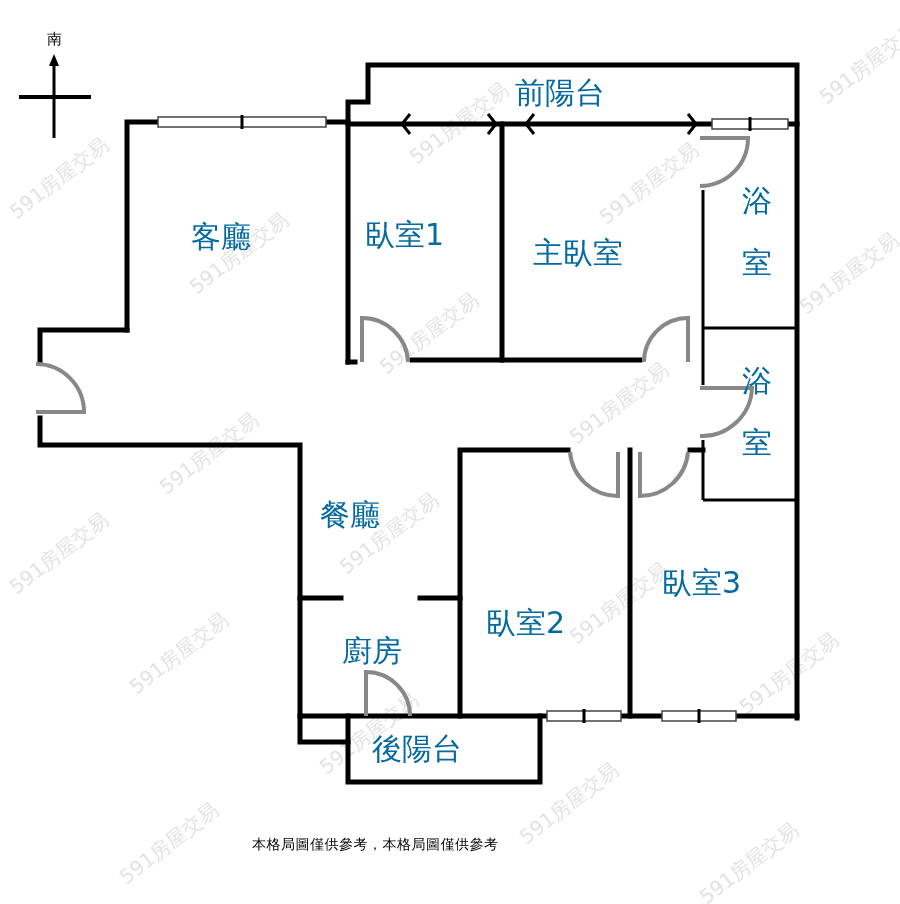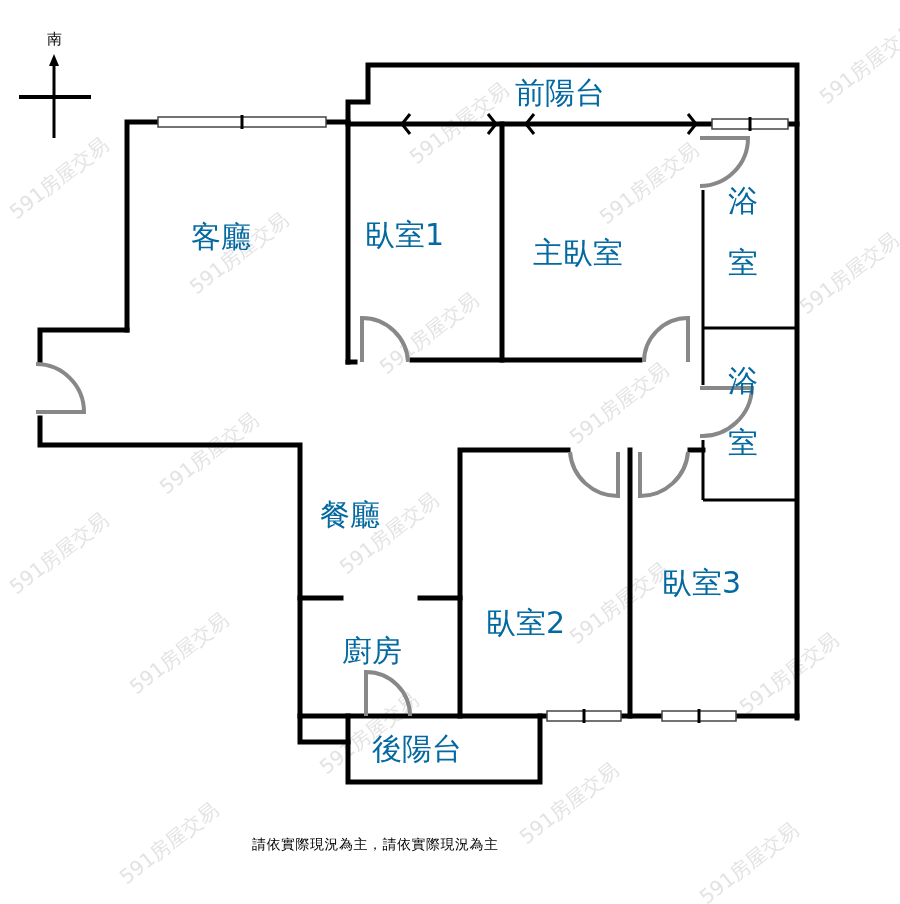--- a/index.html
+++ b/index.html
@@ -5,21 +5,21 @@
     html, body { margin: 0; padding: 0; background: #ffffff; }
     body { width: 900px; height: 904px; position: relative; overflow: hidden;
            font-family: "DejaVu Sans", "Liberation Sans", sans-serif; }
     #plan { position: absolute; left: 0; top: 0; }
     .wall { stroke: #000; stroke-width: 5; fill: none; stroke-linecap: square; }
     .thin { stroke: #000; stroke-width: 3; fill: none; }
     .door { stroke: #888; stroke-width: 4; fill: none; }
     .win { stroke: #444; stroke-width: 1.5; fill: #fff; }
     .winmid { stroke: #000; stroke-width: 3; }
     .room-label { position: absolute; color: #0369a1; font-size: 30px; line-height: 1; white-space: nowrap; }
-    .room-label.vert { width: 44px; text-align: left; white-space: normal; line-height: 62px; }
+    .room-label.vert { width: 44px; text-align: right; white-space: normal; line-height: 62px; }
     .compass-label { position: absolute; left: 47px; top: 30px; font-size: 15px; color: #000; }
     .footnote { position: absolute; left: 252px; top: 836px; font-size: 14px; color: #000; letter-spacing: 0.5px; }
     .watermark { position: absolute; color: #e3e3e3; font-size: 20px; transform: rotate(-38deg); white-space: nowrap; pointer-events: none; }
   </style>
 </head>
 <body>
 
 <div class="watermark" style="left:400px;top:110px;">591房屋交易</div>
 <div class="watermark" style="left:590px;top:170px;">591房屋交易</div>
 <div class="watermark" style="left:810px;top:50px;">591房屋交易</div>
@@ -132,13 +132,13 @@
 <div class="room-label" style="left:365px;top:220px;">臥室1</div>
 <div class="room-label" style="left:533px;top:220px;margin-top:18px;">主臥室</div>
 <div class="room-label vert" style="left:728px;top:170px;">浴室</div>
 <div class="room-label vert" style="left:728px;top:350px;">浴室</div>
 <div class="room-label" style="left:320px;top:500px;">餐廳</div>
 <div class="room-label" style="left:486px;top:576px;margin-top:32px;">臥室2</div>
 <div class="room-label" style="left:662px;top:568px;">臥室3</div>
 <div class="room-label" style="left:342px;top:636px;">廚房</div>
 <div class="room-label" style="left:372px;top:734px;">後陽台</div>
 
-<div class="footnote">請依實際現況為主，請依實際現況為主</div>
+<div class="footnote">本格局圖僅供參考，本格局圖僅供參考</div>
 
 </body></html>

